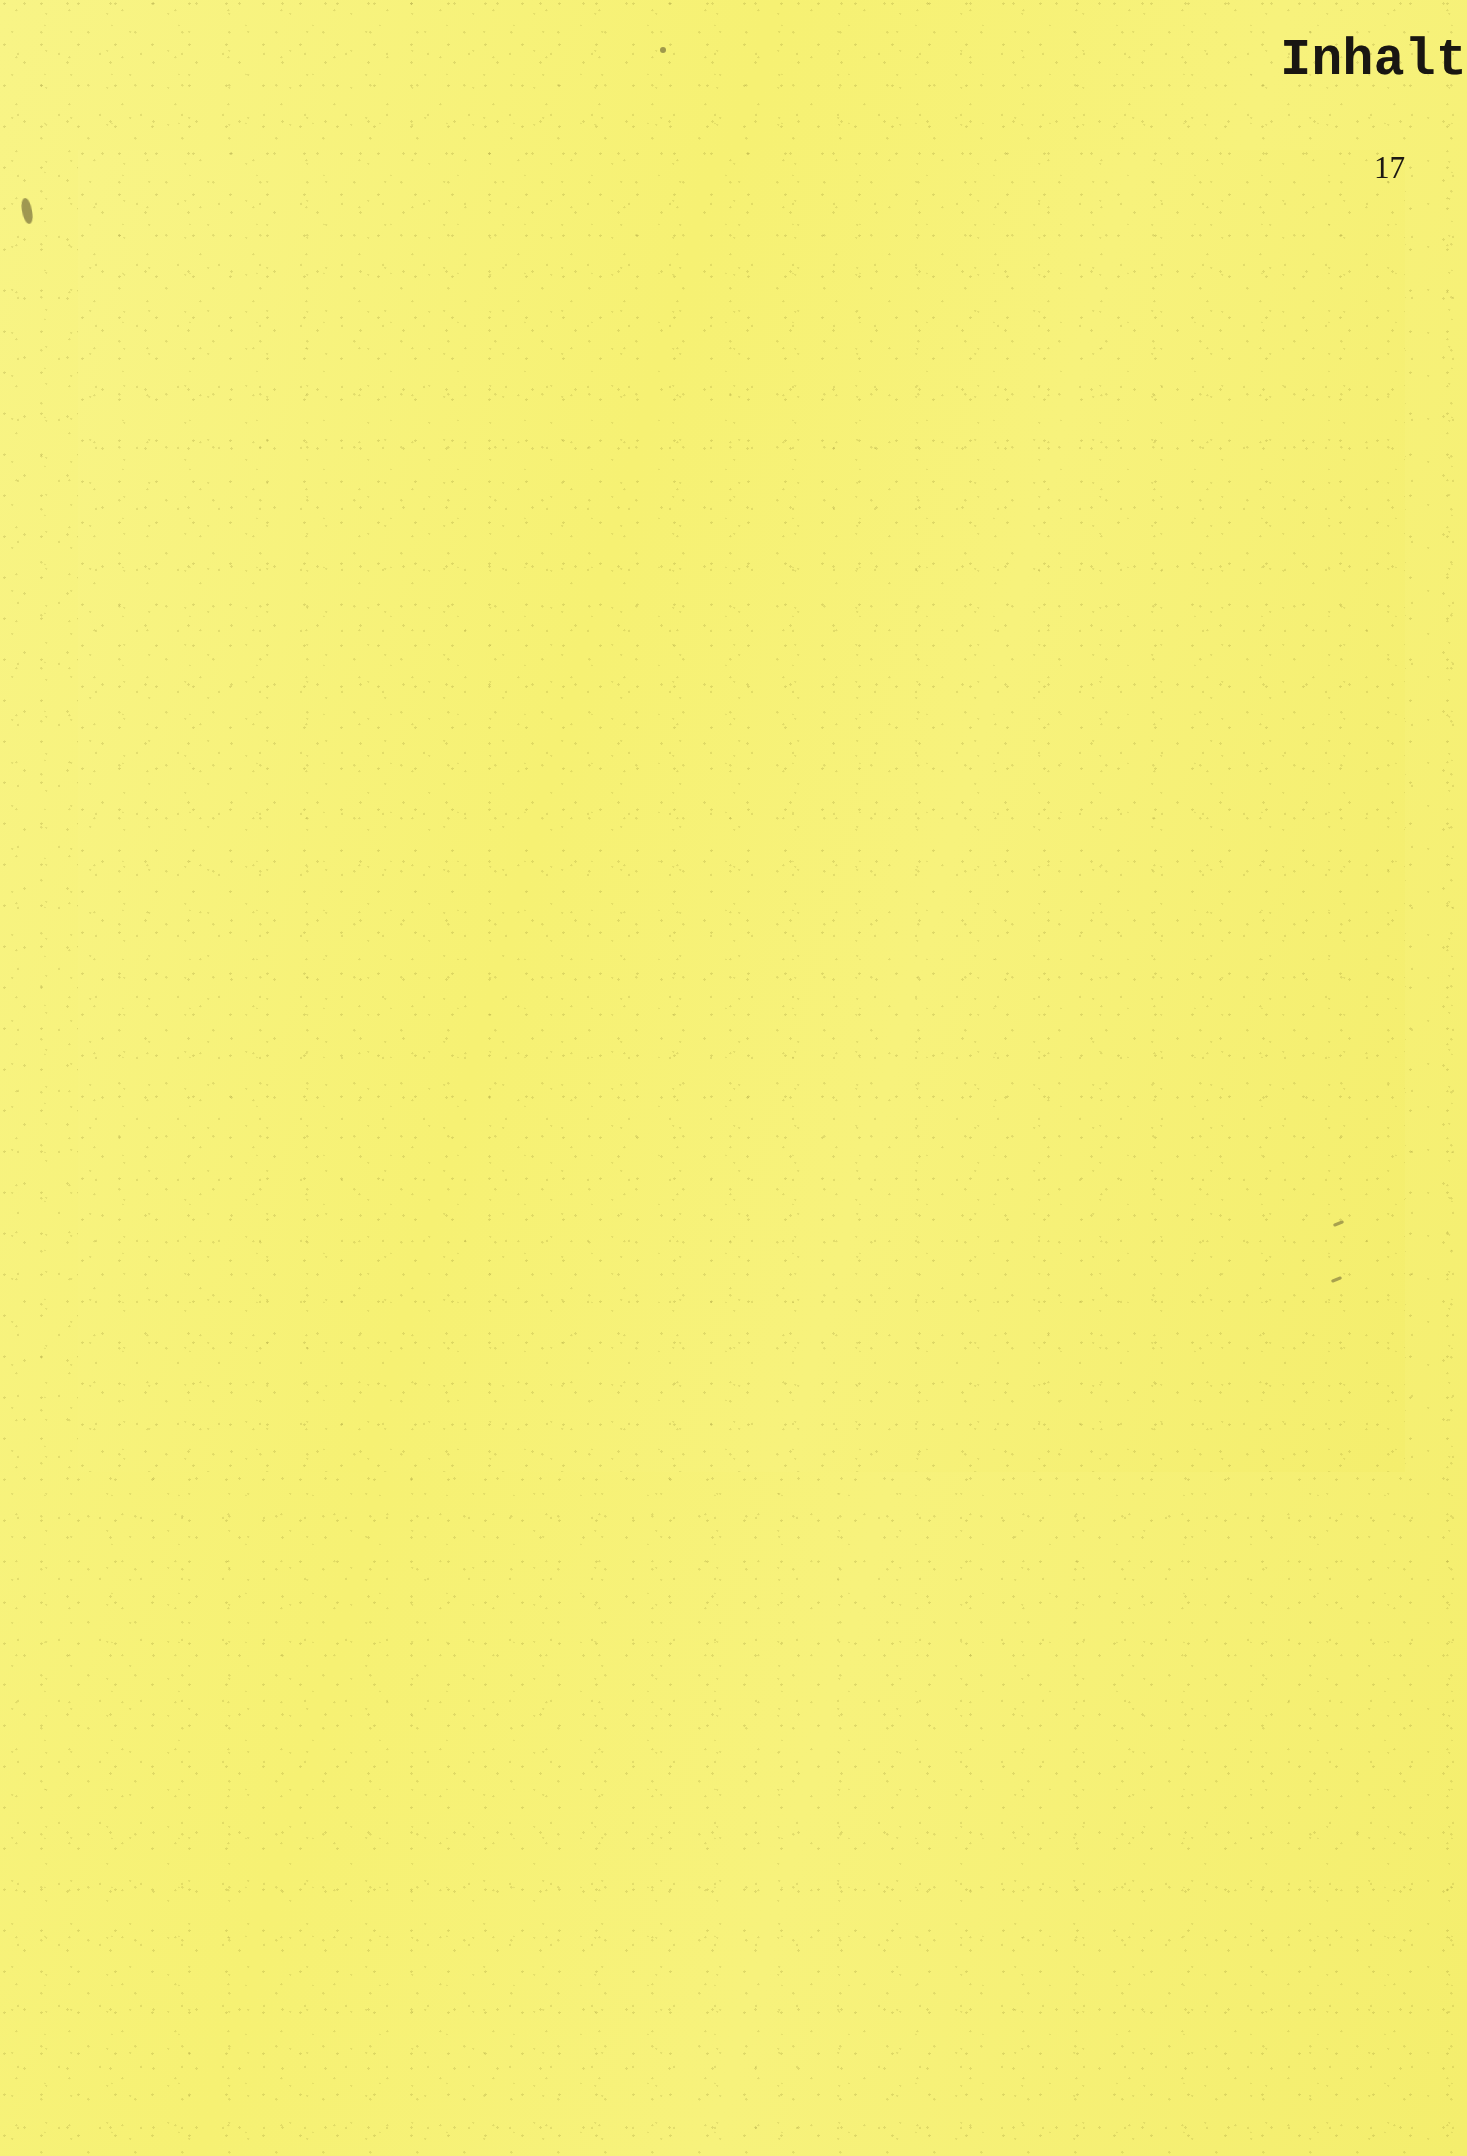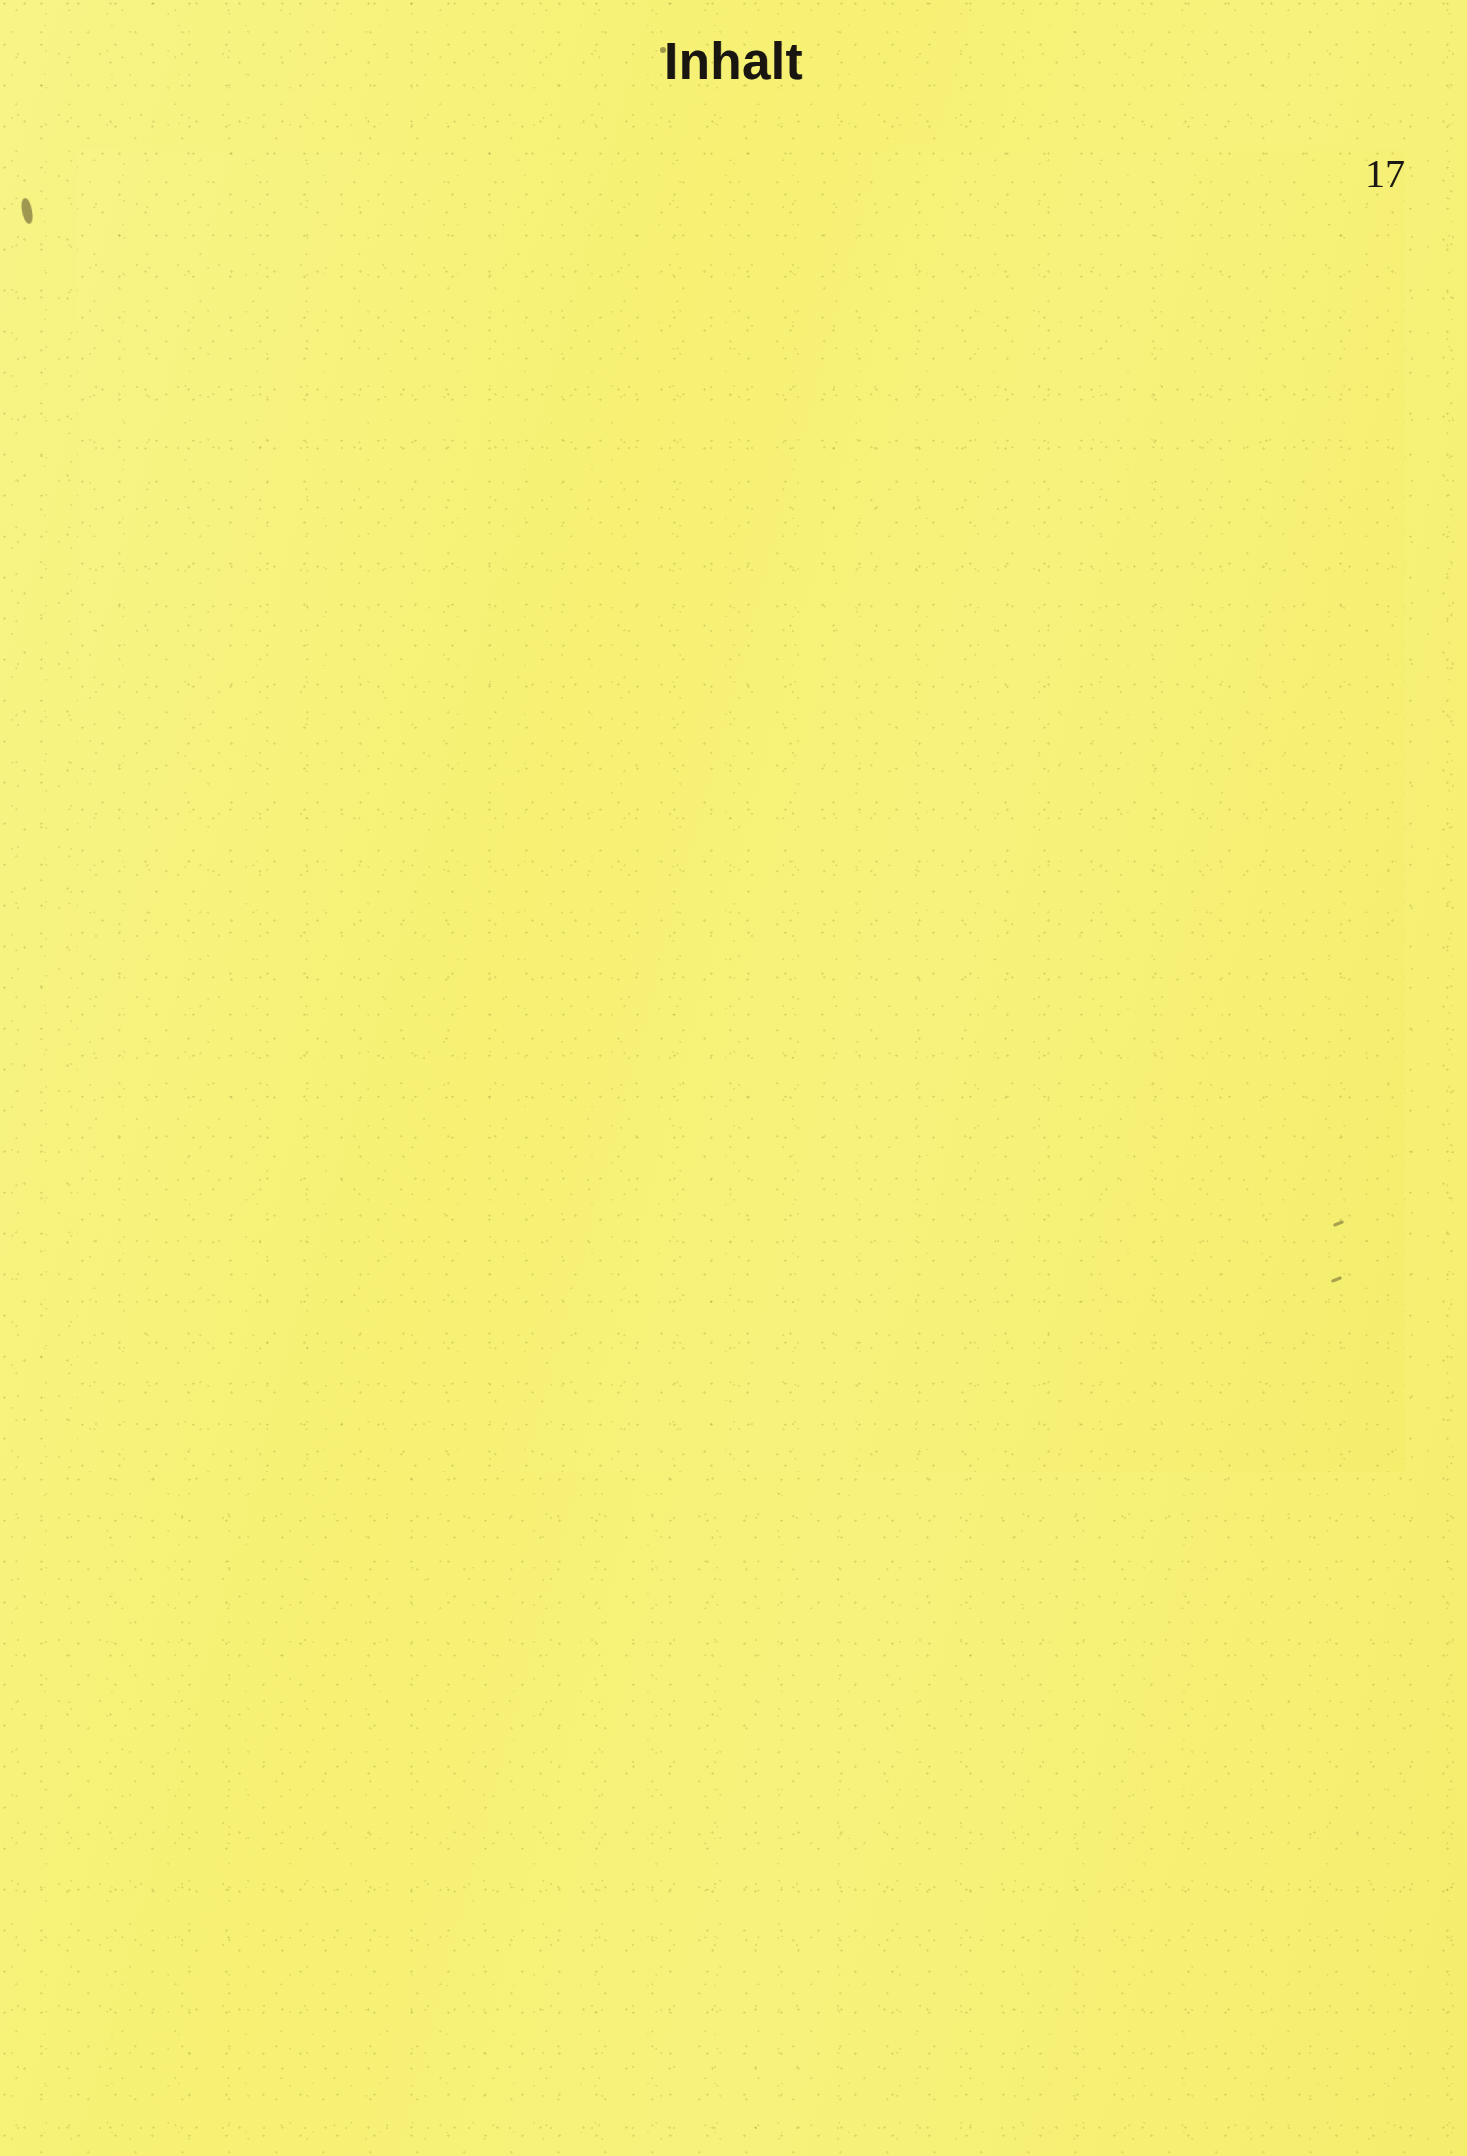--- a/index.html
+++ b/index.html
@@ -41,22 +41,22 @@
     inset: 0;
     padding: 0;
   }
 
   
   .title {
     position: absolute;
     top: 32px;
     left: 0;
     right: 0;
-    text-align: center;
-    font-family: Liberation Sans, sans-serif;
+    text-align: right;
+    font-family: Liberation Mono, monospace;
     font-weight: bold;
     font-size: 51px;
     letter-spacing: 0.5px;
     color: #191612;
     text-shadow: 0.4px 0.3px 0 rgba(40,35,20,.45);
   }
 
   
   .toc {
     position: absolute;
@@ -109,21 +109,21 @@
   .row.main .leader { letter-spacing: 3.4px; font-size: 31px; bottom: 3px; }
   .row.main .page { min-width: 40px; font-size: 35px; }
 
   
   .row.sub {
     font-size: 31px;
     margin-left: 50px;
     margin-bottom: 1px;
   }
   .row.sub .leader { letter-spacing: 2.2px; font-size: 28px; bottom: 3px; }
-  .row.sub .page { min-width: 34px; font-size: 40px; }
+  .row.sub .page { min-width: 34px; font-size: 31px; }
 
   .gap-after-main { height: 16px; }
   .gap-after-group { height: 40px; }
   .gap-solo { height: 52px; }
 
   
   .artifact {
     position: absolute;
     pointer-events: none;
     background: rgba(60,52,28,.55);

